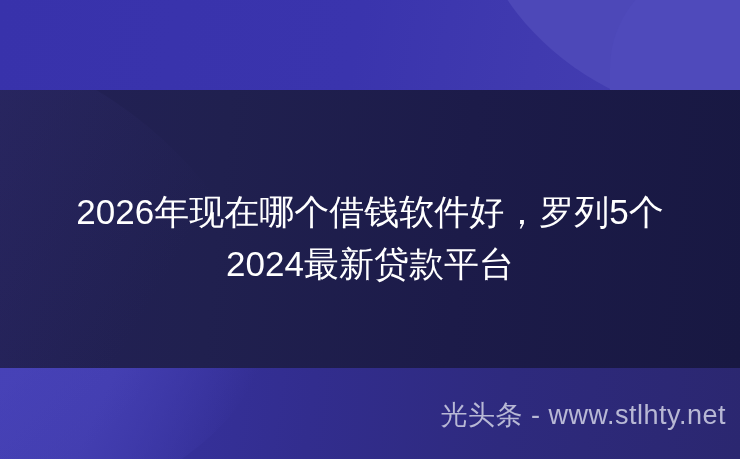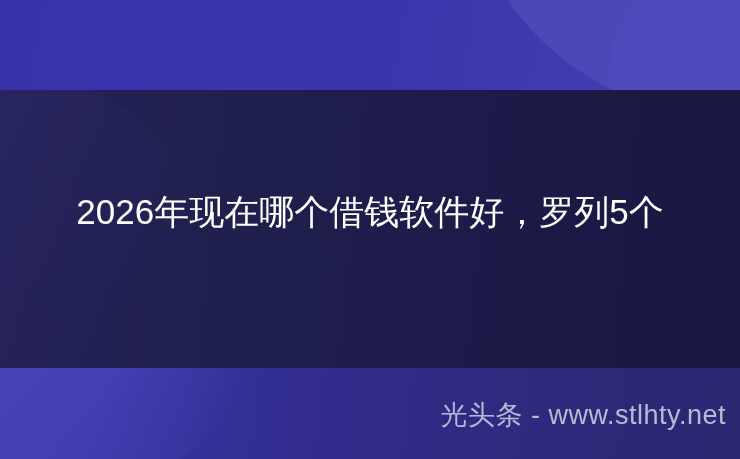--- a/index.html
+++ b/index.html
@@ -143,17 +143,18 @@
     <div class="sheen"></div>
   </div>
 
   <div class="band-bot">
     <div class="wedge-bl"></div>
     <div class="wedge-bl2"></div>
   </div>
 
   <div class="title-block">
     <span class="title-line">2026年现在哪个借钱软件好，罗列5个</span>
+    <span class="title-line">2024最新贷款平台</span>
   </div>
 
   <div class="watermark">光头条 - www.stlhty.net</div>
 
 </div>
 
 </body></html>

